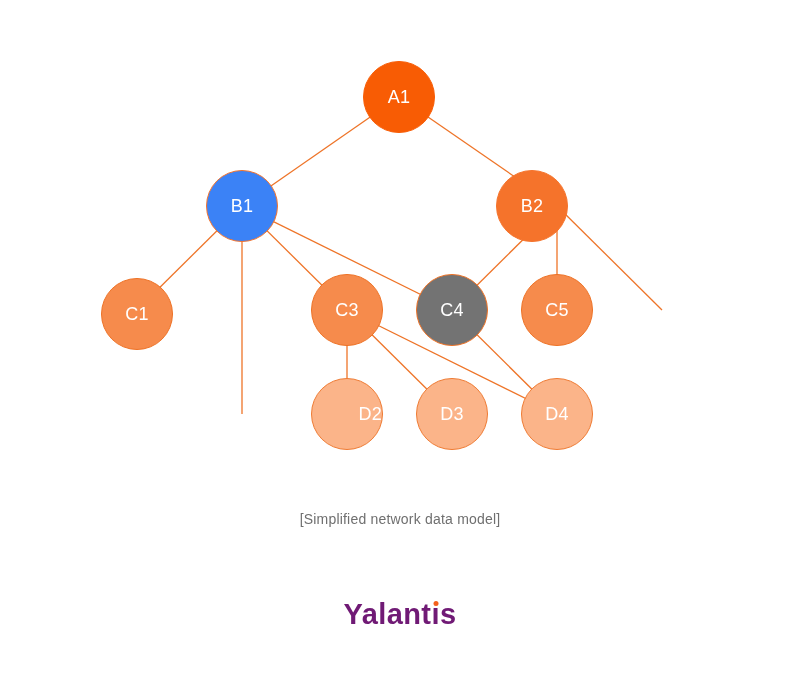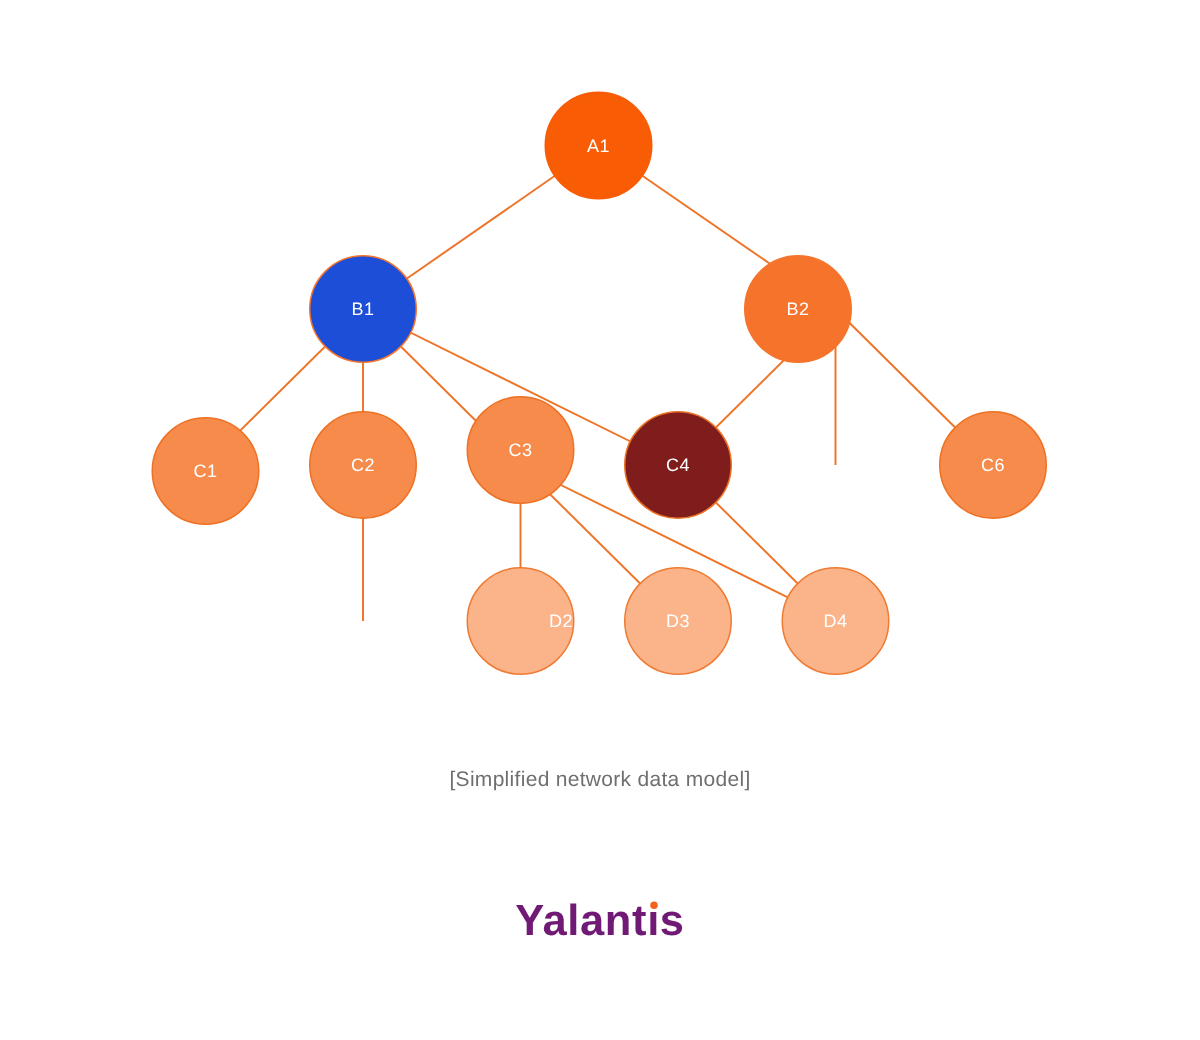--- a/index.html
+++ b/index.html
@@ -28,21 +28,21 @@
     top: 0;
     width: 800px;
     height: 693px;
   }
   .node {
     position: absolute;
     border-radius: 50%;
     display: flex;
     align-items: center;
     justify-content: center;
-    font-size: 12px;
+    font-size: 18px;
     letter-spacing: 0.3px;
     box-sizing: border-box;
   }
   .caption {
     position: absolute;
     left: 0;
     top: 511px;
     width: 100%;
     text-align: center;
     font-size: 14px;
@@ -91,40 +91,37 @@
       <line x1="347" y1="310" x2="347" y2="414" stroke="#EE7428" stroke-width="1.3"></line>
       <line x1="347" y1="310" x2="452" y2="414" stroke="#EE7428" stroke-width="1.3"></line>
       <line x1="347" y1="310" x2="557" y2="414" stroke="#EE7428" stroke-width="1.3"></line>
       <line x1="452" y1="310" x2="557" y2="414" stroke="#EE7428" stroke-width="1.3"></line>
     </svg>
 
   <div class="nodes-layer" id="nodes-layer">
       <div class="node" style="left: 363px; top: 61px; width: 72px; height: 72px; background: rgb(248, 92, 4); border: 1px solid rgb(248, 92, 4); color: rgb(255, 255, 255);">
         <span>A1</span>
       </div>
-      <div class="node" style="left: 206px; top: 170px; width: 72px; height: 72px; background: #1d4ed8; border: 1px solid rgb(245, 115, 43); color: rgb(255, 255, 255);">
+      <div class="node" style="left: 206px; top: 170px; width: 72px; height: 72px; background: #3b82f6; border: 1px solid rgb(245, 115, 43); color: rgb(255, 255, 255);">
         <span>B1</span>
       </div>
       <div class="node" style="left: 496px; top: 170px; width: 72px; height: 72px; background: rgb(245, 115, 43); border: 1px solid rgb(245, 115, 43); color: rgb(255, 255, 255);">
         <span>B2</span>
       </div>
       <div class="node" style="left: 101px; top: 278px; width: 72px; height: 72px; background: rgb(246, 139, 76); border: 1px solid rgb(238, 113, 36); color: rgb(255, 255, 255);">
         <span>C1</span>
       </div>
-      <div class="node" style="left: 206px; top: 274px; width: 72px; height: 72px; background: rgb(246, 139, 76); border: 1px solid rgb(238, 113, 36); color: rgb(255, 255, 255);">
-        <span>C2</span>
-      </div>
-      <div class="node" style="left: 311px; top: 264px; width: 72px; height: 72px; background: rgb(246, 139, 76); border: 1px solid rgb(238, 113, 36); color: rgb(255, 255, 255);">
+      <div class="node" style="left: 311px; top: 274px; width: 72px; height: 72px; background: rgb(246, 139, 76); border: 1px solid rgb(238, 113, 36); color: rgb(255, 255, 255);">
         <span>C3</span>
       </div>
-      <div class="node" style="left: 416px; top: 274px; width: 72px; height: 72px; background: #7f1d1d; border: 1px solid rgb(238, 113, 36); color: rgb(255, 255, 255);">
+      <div class="node" style="left: 416px; top: 274px; width: 72px; height: 72px; background: #737373; border: 1px solid rgb(238, 113, 36); color: rgb(255, 255, 255);">
         <span>C4</span>
       </div>
-      <div class="node" style="left: 626px; top: 274px; width: 72px; height: 72px; background: rgb(246, 139, 76); border: 1px solid rgb(238, 113, 36); color: rgb(255, 255, 255);">
-        <span>C6</span>
+      <div class="node" style="left: 521px; top: 274px; width: 72px; height: 72px; background: rgb(246, 139, 76); border: 1px solid rgb(238, 113, 36); color: rgb(255, 255, 255);">
+        <span>C5</span>
       </div>
       <div class="node" style="left: 311px; top: 378px; width: 72px; height: 72px; background: rgb(251, 180, 137); border: 1px solid rgb(239, 123, 51); color: rgb(255, 255, 255); justify-content: flex-end;">
         <span>D2</span>
       </div>
       <div class="node" style="left: 416px; top: 378px; width: 72px; height: 72px; background: rgb(251, 180, 137); border: 1px solid rgb(239, 123, 51); color: rgb(255, 255, 255);">
         <span>D3</span>
       </div>
       <div class="node" style="left: 521px; top: 378px; width: 72px; height: 72px; background: rgb(251, 180, 137); border: 1px solid rgb(239, 123, 51); color: rgb(255, 255, 255);">
         <span>D4</span>
       </div>

